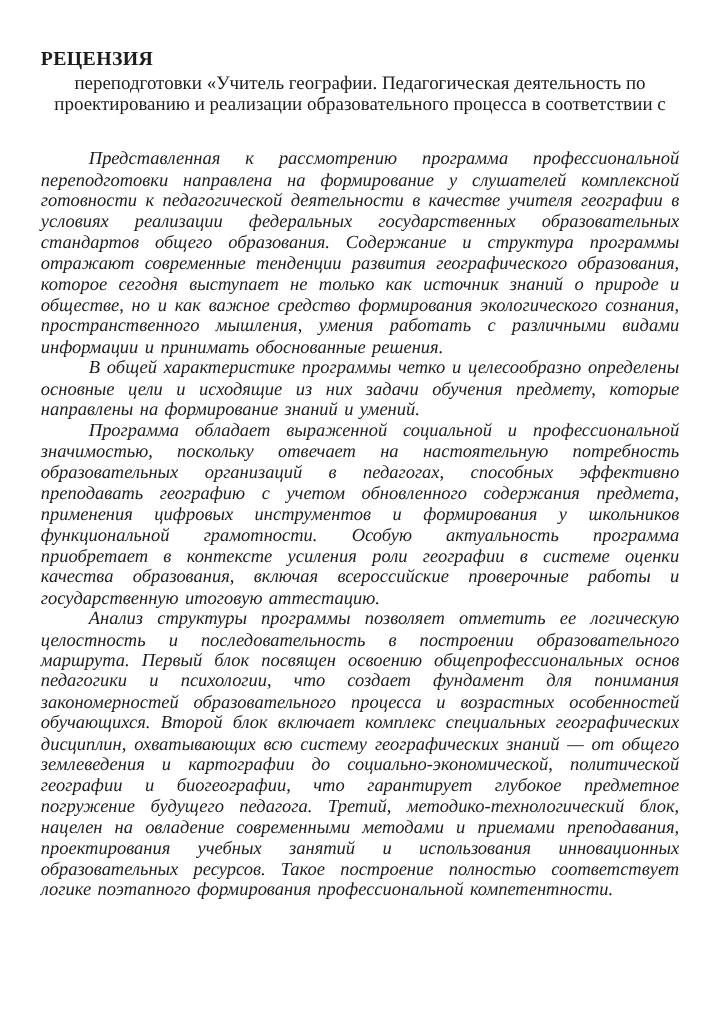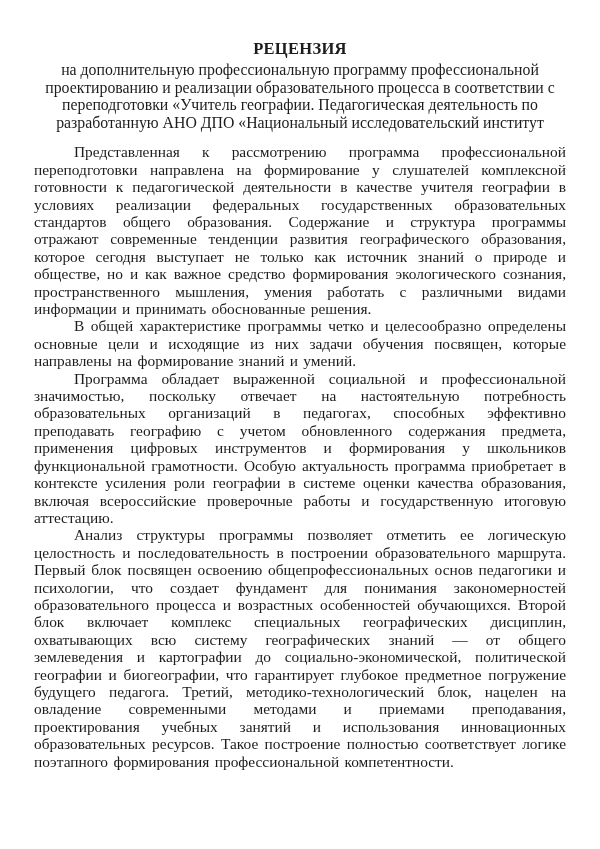--- a/index.html
+++ b/index.html
@@ -14,58 +14,57 @@
     margin: 0 auto;
     background: #ffffff;
     box-sizing: border-box;
     padding: 40px 34px 0 34px;
     font-family: "Liberation Serif", "DejaVu Serif", serif;
     color: #1c1c1c;
     overflow: hidden;
   }
   .doc-title {
     margin: 0 0 3px 0;
-    text-align: center;
+    text-align: left;
     font-size: 16.5px;
     line-height: 18px;
     font-weight: bold;
     letter-spacing: 0.3px;
   }
   .doc-subtitle {
     text-align: center;
     font-size: 15.8px;
     line-height: 17.6px;
     font-weight: normal;
   }
   .doc-body {
-    margin-top: 12px;
+    margin-top: 28px;
+    font-style: italic;
   }
   .doc-body p {
     margin: 0;
     text-align: justify;
     text-indent: 40px;
     font-size: 15.4px;
     line-height: 17.4px;
     word-spacing: 1.5px;
   }
 </style>
 </head>
 <body>
 
 <div class="page">
 
   <h1 class="doc-title">РЕЦЕНЗИЯ</h1>
 
   <div class="doc-subtitle">
-    <div>на дополнительную профессиональную программу профессиональной</div>
+    <div>переподготовки «Учитель географии. Педагогическая деятельность по</div>
     <div>проектированию и реализации образовательного процесса в соответствии с</div>
-    <div>переподготовки «Учитель географии. Педагогическая деятельность по</div>
-    <div>разработанную АНО ДПО «Национальный исследовательский институт</div>
   </div>
 
   <div class="doc-body">
     <p>Представленная к рассмотрению программа профессиональной переподготовки направлена на формирование у слушателей комплексной готовности к педагогической деятельности в качестве учителя географии в условиях реализации федеральных государственных образовательных стандартов общего образования. Содержание и структура программы отражают современные тенденции развития географического образования, которое сегодня выступает не только как источник знаний о природе и обществе, но и как важное средство формирования экологического сознания, пространственного мышления, умения работать с различными видами информации и принимать обоснованные решения.</p>
-    <p>В общей характеристике программы четко и целесообразно определены основные цели и исходящие из них задачи обучения посвящен, которые направлены на формирование знаний и умений.</p>
+    <p>В общей характеристике программы четко и целесообразно определены основные цели и исходящие из них задачи обучения предмету, которые направлены на формирование знаний и умений.</p>
     <p>Программа обладает выраженной социальной и профессиональной значимостью, поскольку отвечает на настоятельную потребность образовательных организаций в педагогах, способных эффективно преподавать географию с учетом обновленного содержания предмета, применения цифровых инструментов и формирования у школьников функциональной грамотности. Особую актуальность программа приобретает в контексте усиления роли географии в системе оценки качества образования, включая всероссийские проверочные работы и государственную итоговую аттестацию.</p>
     <p>Анализ структуры программы позволяет отметить ее логическую целостность и последовательность в построении образовательного маршрута. Первый блок посвящен освоению общепрофессиональных основ педагогики и психологии, что создает фундамент для понимания закономерностей образовательного процесса и возрастных особенностей обучающихся. Второй блок включает комплекс специальных географических дисциплин, охватывающих всю систему географических знаний — от общего землеведения и картографии до социально-экономической, политической географии и биогеографии, что гарантирует глубокое предметное погружение будущего педагога. Третий, методико-технологический блок, нацелен на овладение современными методами и приемами преподавания, проектирования учебных занятий и использования инновационных образовательных ресурсов. Такое построение полностью соответствует логике поэтапного формирования профессиональной компетентности.</p>
   </div>
 
 </div>
 
 </body></html>

